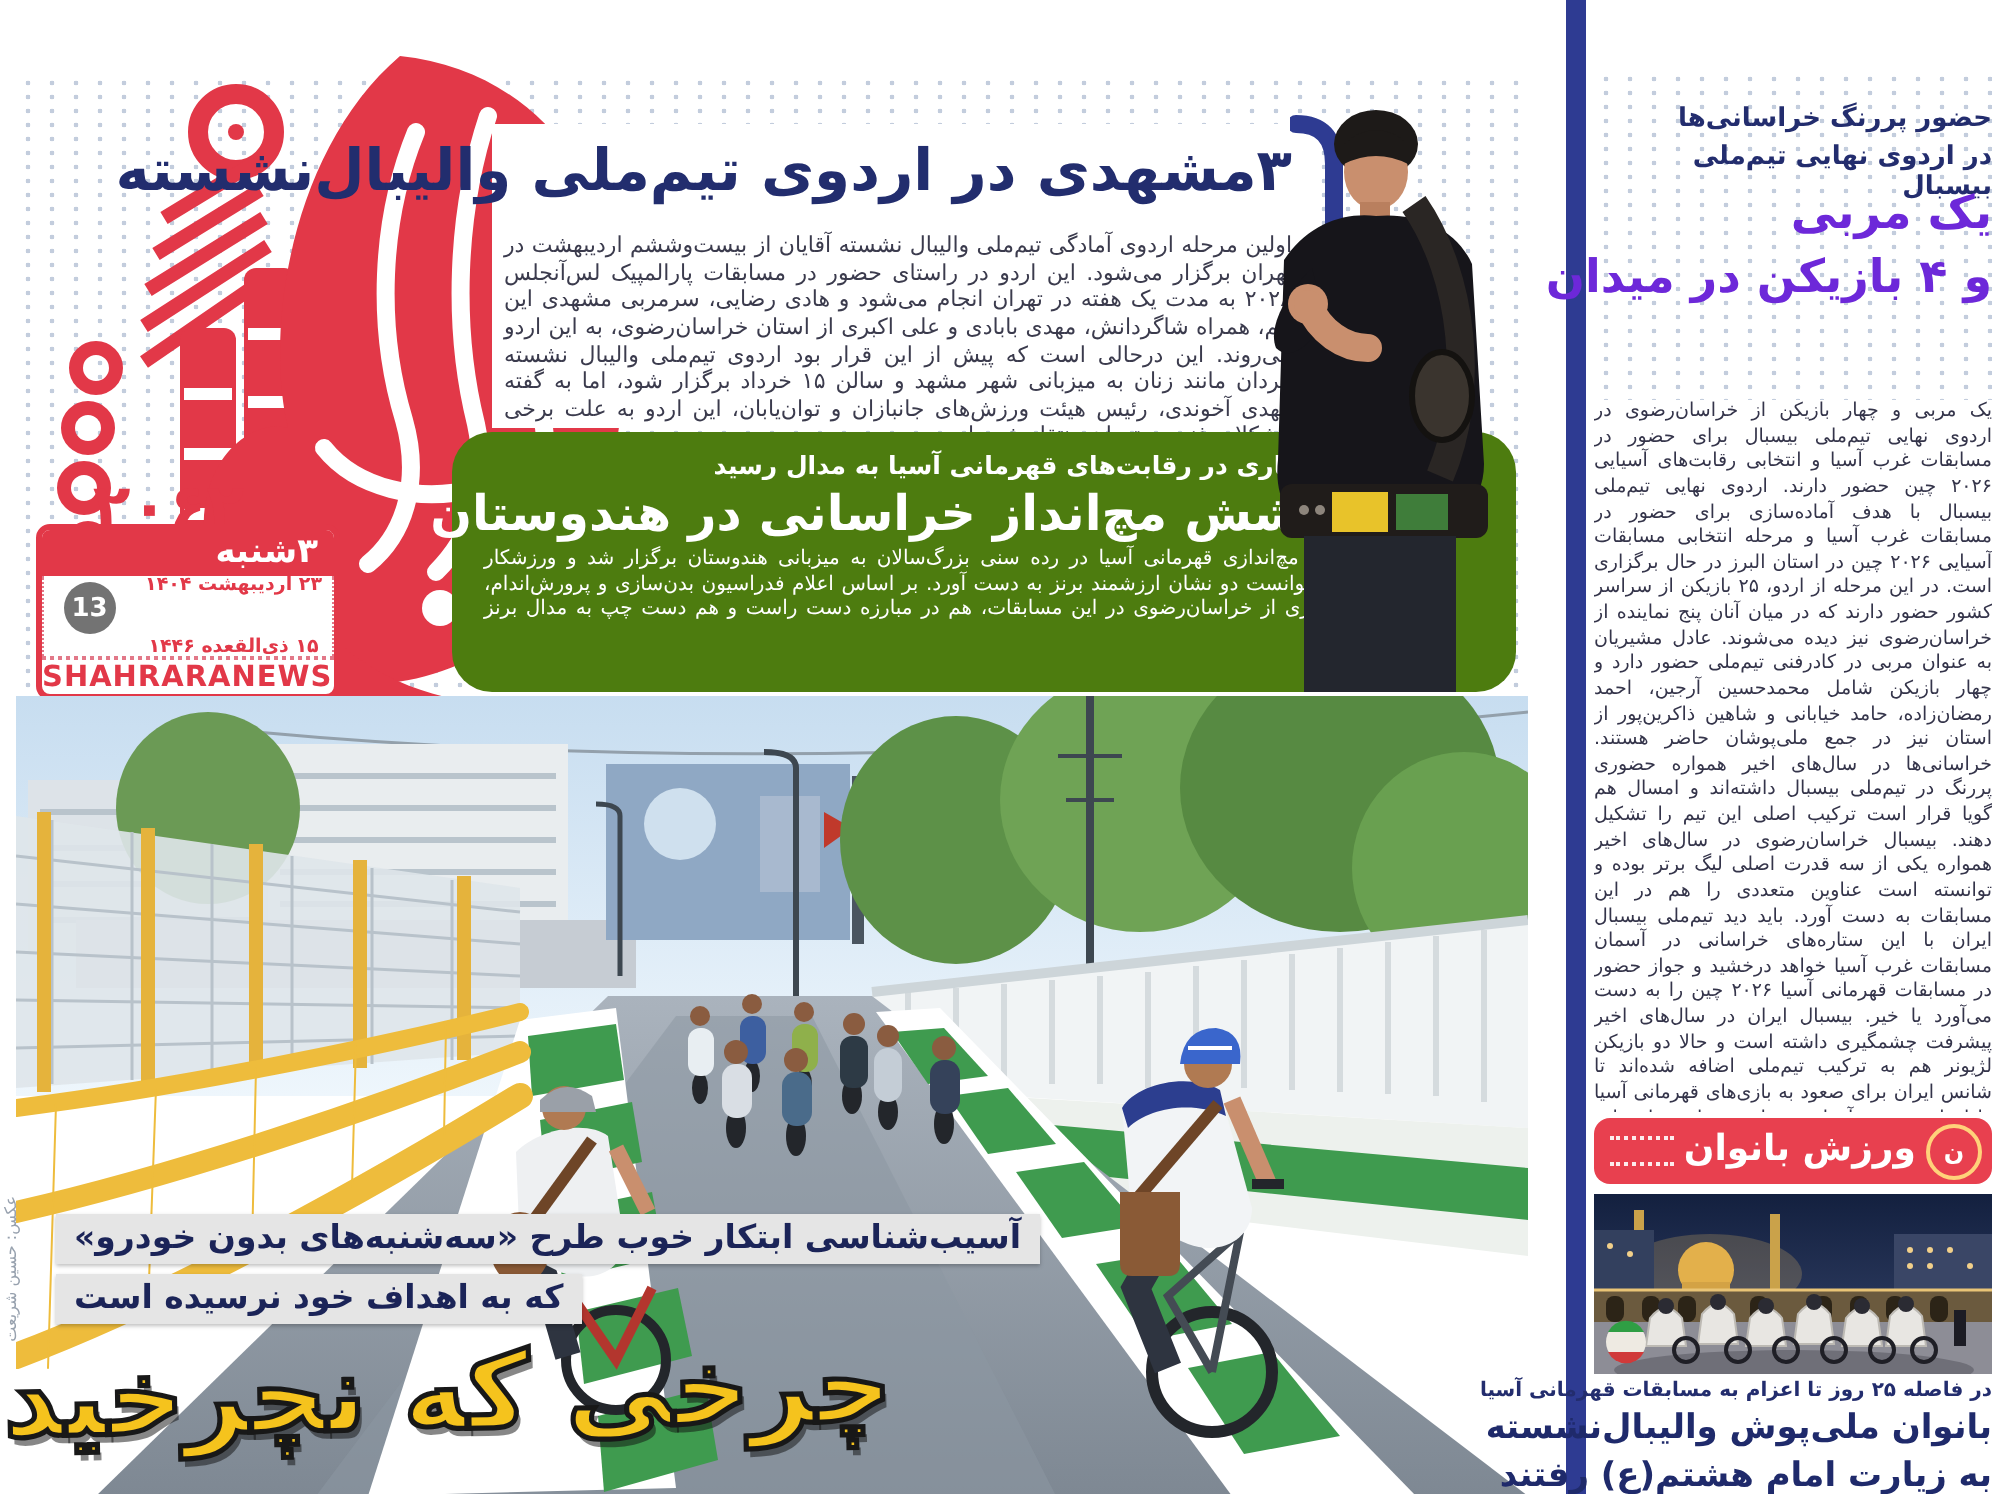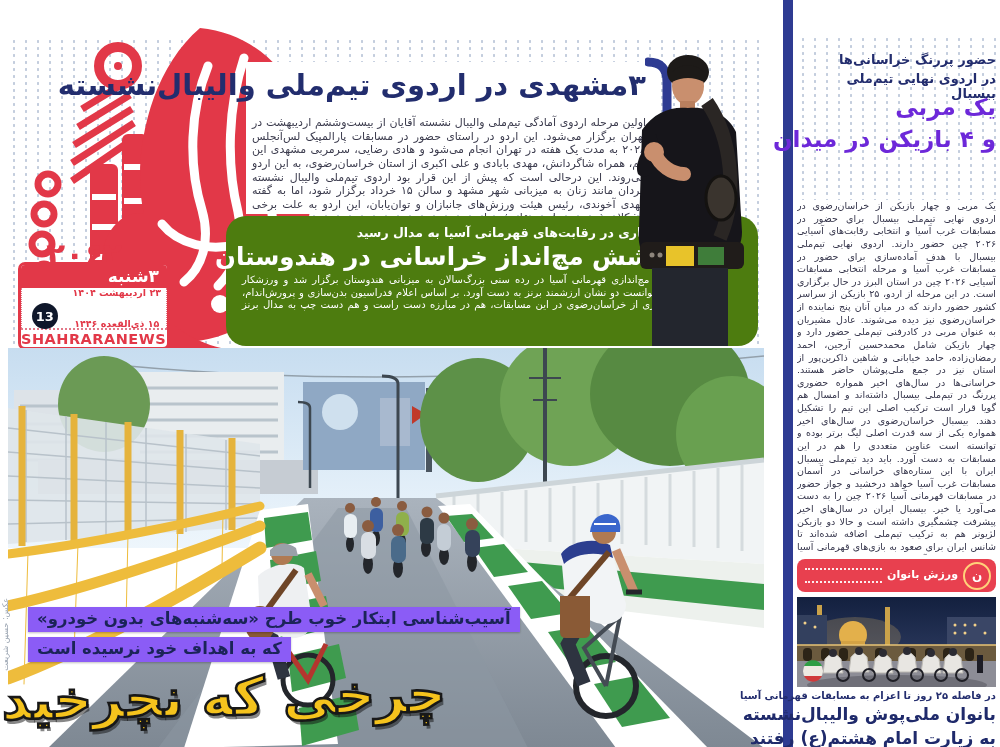--- a/index.html
+++ b/index.html
@@ -10,61 +10,61 @@
   .dots{background-image:radial-gradient(circle,#c3cddd 1.1px,transparent 1.3px);
         background-size:12px 7px;}
   
   .issue-no{left:12px;top:236px;width:110px;text-align:right;color:#e23848;
             font-weight:bold;font-size:31px;letter-spacing:10px;white-space:nowrap;}
   .datebox{left:18px;top:262px;width:152px;height:88px;border:3px solid #e23848;
            border-radius:7px;background:#fff;overflow:hidden;box-sizing:border-box;}
   .datebox .wk{background:#e23848;color:#ffffff;font-weight:bold;font-size:17px;
                text-align:left;padding:1px 8px 2px 8px;direction:rtl;text-align:right;}
   .datebox .mid{display:flex;flex-direction:row;align-items:stretch;height:40px;}
-  .daycircle{width:26px;height:26px;border-radius:50%;background:#0f172a;color:#fff;
+  .daycircle{width:26px;height:26px;border-radius:50%;background:#737373;color:#fff;
              font-weight:bold;font-size:13px;display:flex;align-items:center;justify-content:center;
-             margin:15px auto 0 auto;}
+             margin:3px auto 0 auto;}
   .greg{color:#222d6e;font-weight:bold;font-size:12px;text-align:center;letter-spacing:1px;margin-top:32px;}
   .dates-fa{flex:1;border-right:1px dotted #e27888;display:flex;flex-direction:column;
             justify-content:center;gap:20px;padding:0 5px;}
   .dates-fa div{color:#e23848;font-weight:bold;font-size:9.5px;text-align:center;white-space:nowrap;}
   .site{color:#e23848;font-weight:bold;font-size:14.5px;text-align:center;letter-spacing:.5px;
         border-top:2px dotted #e27888;padding-top:1px;}
   
   .whitepad{background:#fff;}
   .h1-top{left:236px;top:68px;width:410px;font-size:29px;font-weight:bold;color:#222d6e;
           text-align:right;white-space:nowrap;}
   .p-top{left:252px;top:116px;width:394px;font-size:11px;line-height:1.24;color:#3b3b4d;
          text-align:justify;}
   
   .bluebox{left:226px;top:216px;width:532px;height:130px;background:#4d7c0f;border-radius:20px;
            box-sizing:border-box;padding:9px 62px 8px 16px;color:#fff;}
   .bluebox .kick{font-size:12.5px;font-weight:bold;text-align:right;margin-left:60px;}
   .bluebox .head{font-size:24.5px;font-weight:bold;text-align:right;white-space:nowrap;margin:2px 0 3px 0;}
   .bluebox .body{font-size:10px;line-height:1.26;text-align:justify;}
   
-  .cap{background:#8b5cf6;color:#1b2458;font-weight:bold;font-size:16.5px;padding:2px 9px 4px 9px;
+  .cap{background:#e5e5e5;color:#1b2458;font-weight:bold;font-size:16.5px;padding:2px 9px 4px 9px;
        box-shadow:0 1px 2px rgba(0,0,0,.25);white-space:nowrap;}
   .cap1{left:28px;top:607px;}
   .cap2{left:28px;top:637px;}
   .big-yellow{left:36px;top:666px;width:410px;font-size:53px;font-weight:bold;color:#f5c31d;
               -webkit-text-stroke:2.6px #181818;text-shadow:2px 4px 0 rgba(15,15,15,.5);
               white-space:nowrap;transform:rotate(-1deg);}
   .credit{left:1px;top:598px;writing-mode:vertical-rl;transform:rotate(180deg);
           font-size:8px;color:#97a1ae;letter-spacing:1px;}
   
   .vbar{left:783px;top:0;width:10px;height:747px;background:#2e3b92;}
   .rc{left:797px;width:199px;}
   .rc-kick{font-size:13px;font-weight:bold;color:#232d6e;text-align:right;}
   .rc-head{font-size:23px;font-weight:bold;color:#6d28d9;text-align:right;white-space:nowrap;}
   .rc-body{top:200px;height:356px;background:#fff;font-size:9.5px;line-height:1.33;
            color:#34344a;text-align:justify;overflow:hidden;}
   .badge{top:559px;height:33px;background:#e8404f;border-radius:8px;display:flex;
          align-items:center;direction:rtl;padding:0 5px;box-sizing:border-box;gap:5px;}
-  .badge .lbl{color:#fff;font-weight:bold;font-size:11px;white-space:nowrap;padding-bottom:2px;}
+  .badge .lbl{color:#fff;font-weight:bold;font-size:18px;white-space:nowrap;padding-bottom:2px;}
   .badge .dotsfill{flex:1;height:11px;border-top:2px dotted rgba(255,255,255,.9);
                    border-bottom:2px dotted rgba(255,255,255,.9);margin-left:3px;}
   .nama{width:24px;height:24px;border-radius:50%;background:#e8404f;border:2px solid #ffd27a;
         color:#fff;font-weight:bold;font-size:12px;display:flex;align-items:center;
         justify-content:center;flex:0 0 auto;}
   .w-kick{top:690px;font-size:10px;font-weight:bold;color:#232d6e;text-align:center;white-space:nowrap;}
   .w-h1{top:704px;font-size:17px;font-weight:bold;color:#1f2a6b;text-align:center;white-space:nowrap;}
   .w-h2{top:728px;font-size:17px;font-weight:bold;color:#1f2a6b;text-align:center;white-space:nowrap;}
 </style>
 </head>

